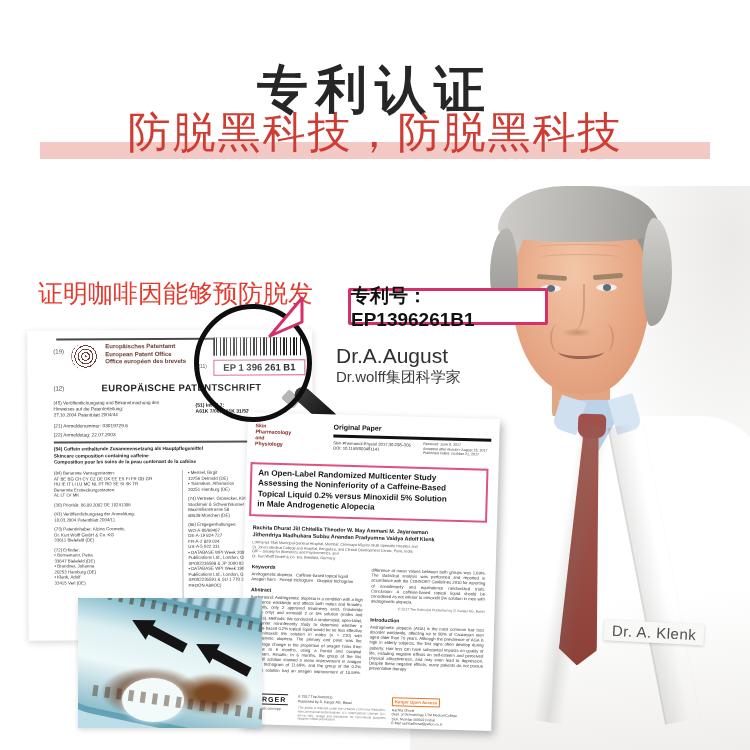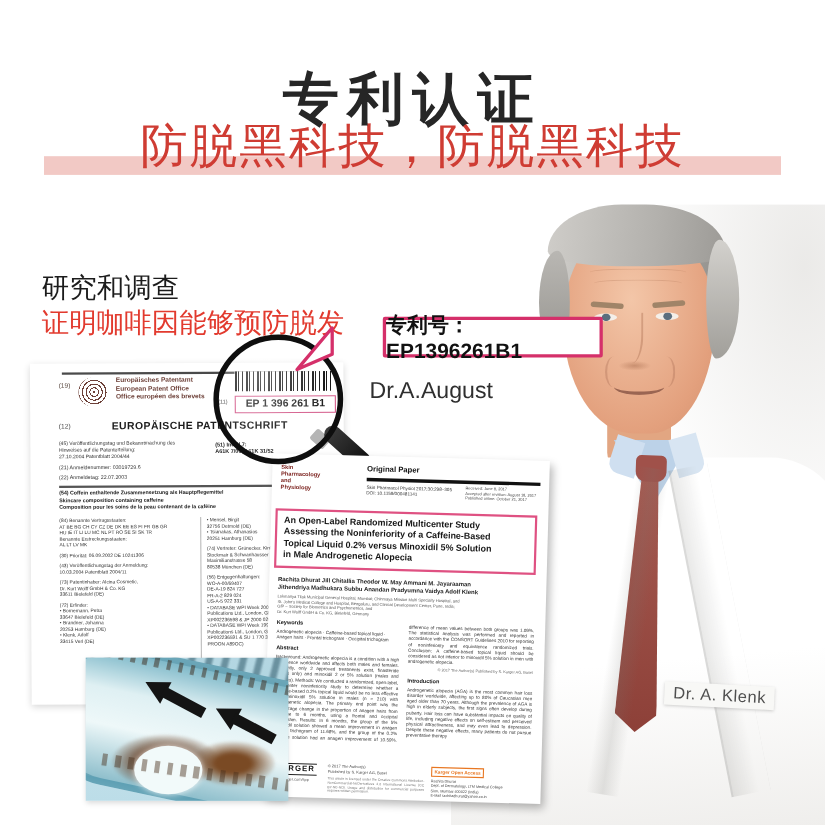--- a/index.html
+++ b/index.html
@@ -169,21 +169,20 @@
 </head>
 <body>
 
 <div class="page">
 
   <div class="abs center main-title">专利认证</div>
 
   <div class="abs band"></div>
   <div class="abs center banner-text">防脱黑科技，防脱黑科技</div>
 
-  <div class="abs research-1">研究和调查</div>
   <div class="abs research-2">证明咖啡因能够预防脱发</div>
 
   <div class="abs photo">
     <div class="abs bgfade"></div>
     <div class="abs hair-back"></div>
     <div class="abs ear-l"></div>
     <div class="abs ear-r"></div>
     <div class="abs neck"></div>
     <div class="abs face"></div>
     <div class="abs hair-front"></div>
@@ -286,20 +285,21 @@
   <div class="abs mag-ferrule"></div>
   <div class="abs mag-handle"></div>
   <div class="abs mag-ring"></div>
 
   <svg class="abs callout-pointer" width="36" height="44" viewBox="0 0 36 44">
     <polygon points="34,2 2,40 34,26" fill="#ffffff" stroke="#d5306a" stroke-width="3" stroke-linejoin="round"></polygon>
   </svg>
   <div class="abs callout-box">专利号：EP1396261B1</div>
 
   <div class="abs sci-name">Dr.A.August</div>
+  <div class="abs sci-title">Dr.wolff集团科学家</div>
 
   <div class="abs paper">
     <div class="abs jlogo lines">Skin
 Pharmacology
 and
 Physiology</div>
     <div class="abs section">Original Paper</div>
     <div class="abs prule"></div>
     <div class="abs cite lines">Skin Pharmacol Physiol 2017;30:298–305
 DOI: 10.1159/000481141</div>

